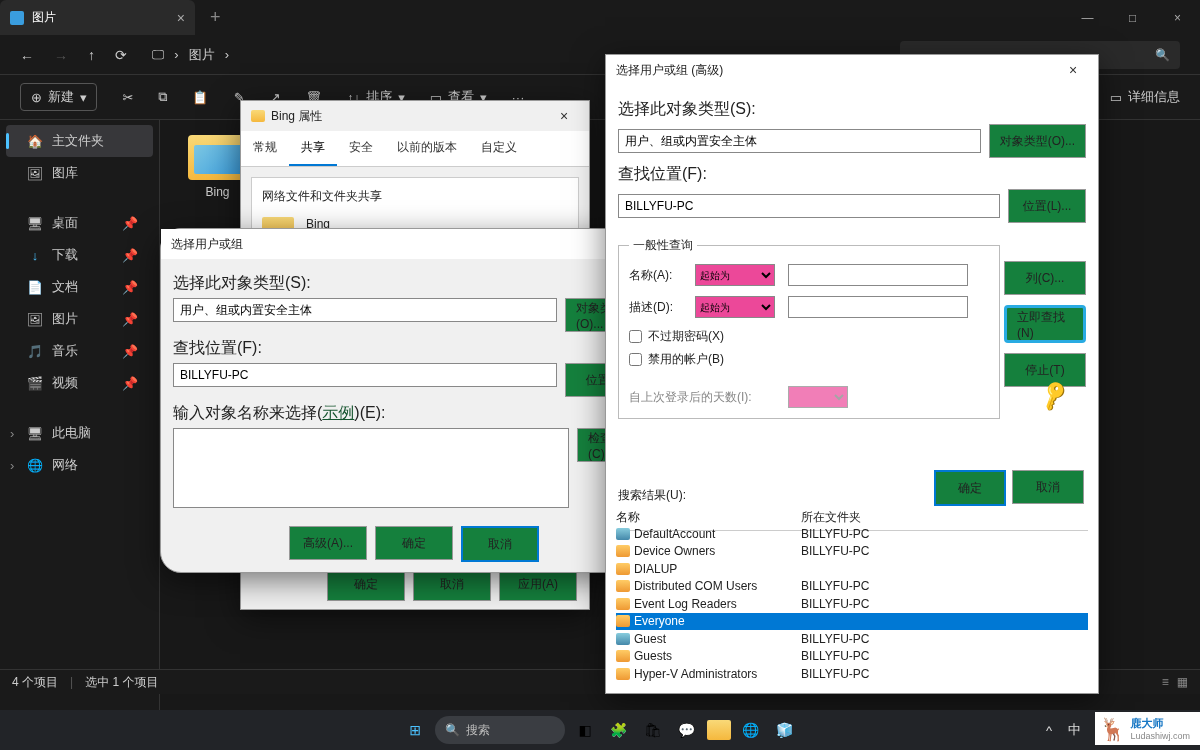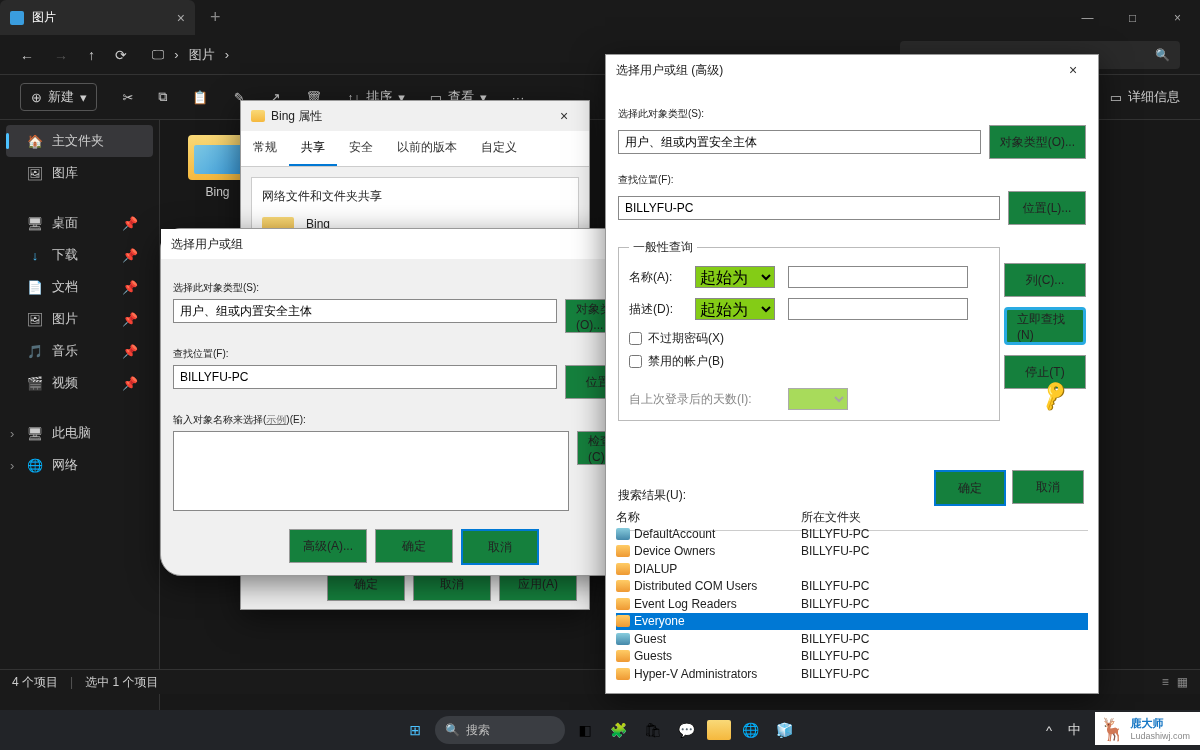--- a/index.html
+++ b/index.html
@@ -58,30 +58,30 @@
 
 .watermark { position: absolute; right: 0; bottom: 5px; z-index: 200; background: #fff; padding: 4px 10px 4px 35px; display: flex; align-items: center; gap: 5px; font-size: 11px; color: #1878c5; font-weight: bold; }
 .watermark .logo { position: absolute; left: 4px; bottom: 2px; font-size: 22px; color: #1878c5; }
 .watermark .url { color: #888; font-weight: normal; font-size: 9px; }
 
 
 .dialog { position: absolute; background: #f0f0f0; border: 1px solid #999; box-shadow: 0 8px 30px rgba(0,0,0,.5); font-size: 12px; color: #222; }
 .dlg-title { height: 30px; background: #fff; display: flex; align-items: center; padding: 0 10px; font-size: 12px; }
 .dlg-close { margin-left: auto; font-size: 14px; color: #333; width: 30px; text-align: center; }
 .dlg-body { padding: 8px 12px; }
-.dlg-label { font-size: 10px; margin: 14px 0 4px; }
+.dlg-label { font-size: 16px; margin: 6px 0 4px; }
 .dlg-input { width: 100%; height: 24px; background: #fff; border: 1px solid #888; padding: 0 6px; font-size: 12px; }
 .dlg-btn { height: 24px; min-width: 78px; background: #15803d; border: 1px solid #999; font-size: 12px; display: inline-flex; align-items: center; justify-content: center; padding: 16px 10px; }
 .dlg-btn.primary { border: 2px solid #0078d4; }
 .dlg-row { display: flex; gap: 8px; align-items: flex-start; }
 .dlg-textarea { width: 100%; height: 80px; background: #fff; border: 1px solid #888; }
 .dlg-footer { display: flex; gap: 8px; justify-content: flex-end; padding: 10px 12px; }
 fieldset { border: 1px solid #bbb; padding: 10px; margin-top: 8px; }
 legend { padding: 0 4px; font-size: 12px; }
-select.small { height: 22px; width: 80px; border: 1px solid #888; background: #84cc16; font-size: 16px; }
+select.small { height: 22px; width: 80px; border: 1px solid #888; background: #ec4899; font-size: 10px; }
 input.qtext { height: 22px; width: 180px; border: 1px solid #888; background: #fff; }
 
 
 .props { left: 240px; top: 100px; width: 350px; height: 510px; z-index: 10; }
 .props .dlg-title { background: #f0f0f0; }
 .props-tabs { display: flex; background: #fff; border-bottom: 1px solid #ccc; }
 .props-tab { padding: 8px 12px; font-size: 12px; color: #333; }
 .props-tab.active { border-bottom: 2px solid #0078d4; color: #000; }
 .share-panel { border: 1px solid #ccc; margin: 10px; padding: 10px; height: 370px; background: #fff; }
 .folder-mini { width: 32px; height: 26px; background: linear-gradient(#f9d978,#f5b83d); border-radius: 2px; display: inline-block; }
@@ -287,21 +287,21 @@
     <div class="dlg-label">选择此对象类型(S):</div>
     <div class="dlg-row">
       <input class="dlg-input" value="用户、组或内置安全主体" style="">
       <span class="dlg-btn" style="min-width:90px">对象类型(O)...</span>
     </div>
     <div class="dlg-label">查找位置(F):</div>
     <div class="dlg-row">
       <input class="dlg-input" value="BILLYFU-PC" style="">
       <span class="dlg-btn" style="min-width:90px">位置(L)...</span>
     </div>
-    <div class="dlg-label">输入对象名称来选择(<span style="color:#737373;text-decoration:underline">示例</span>)(E):</div>
+    <div class="dlg-label">输入对象名称来选择(<span style="color:#14532d;text-decoration:underline">示例</span>)(E):</div>
     <div class="dlg-row">
       <div class="dlg-textarea"></div>
       <div class="side-btns">
         <span class="dlg-btn">检查名称(C)</span>
       </div>
     </div>
   </div>
   <div class="dlg-footer" style="justify-content:center">
     <span class="dlg-btn">高级(A)...</span>
     <div style="display:flex;gap:8px">

